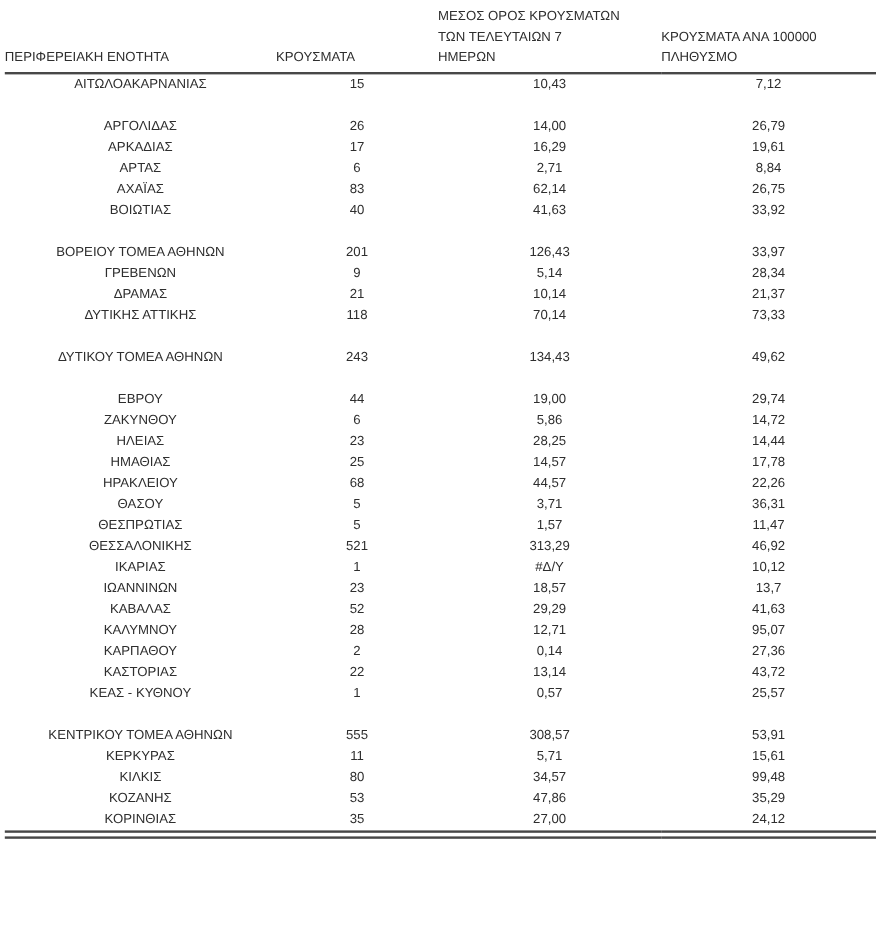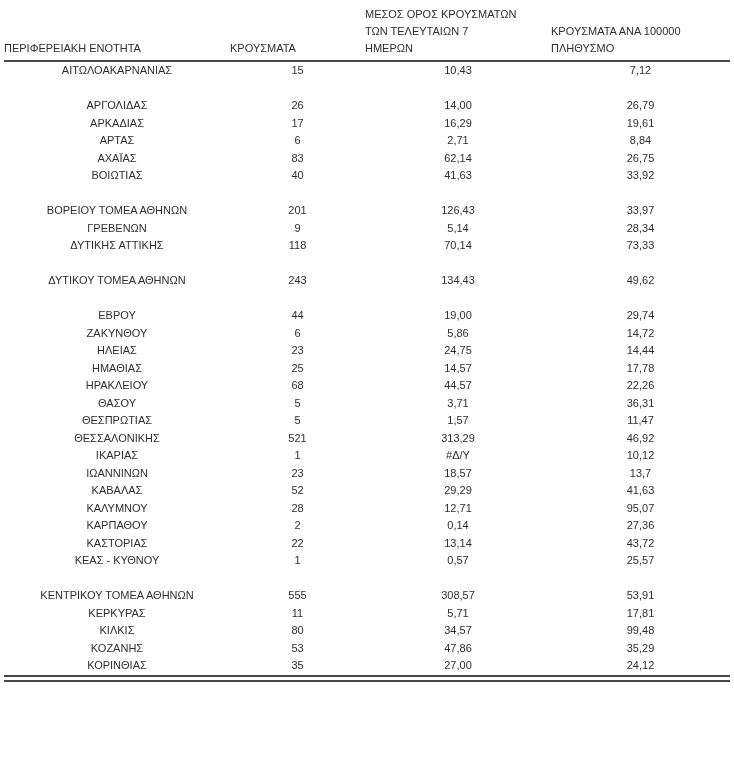--- a/index.html
+++ b/index.html
@@ -135,20 +135,26 @@
           <td>126,43</td>
           <td>33,97</td>
         </tr>
         <tr>
           <td>ΓΡΕΒΕΝΩΝ</td>
           <td>9</td>
           <td>5,14</td>
           <td>28,34</td>
         </tr>
         <tr>
+          <td>ΔΡΑΜΑΣ</td>
+          <td>21</td>
+          <td>10,14</td>
+          <td>21,37</td>
+        </tr>
+        <tr>
           <td>ΔΥΤΙΚΗΣ ΑΤΤΙΚΗΣ</td>
           <td>118</td>
           <td>70,14</td>
           <td>73,33</td>
         </tr>
         <tr class="spacer">
           <td colspan="4"></td>
         </tr>
         <tr>
           <td>ΔΥΤΙΚΟΥ ΤΟΜΕΑ ΑΘΗΝΩΝ</td>
@@ -167,21 +173,21 @@
         </tr>
         <tr>
           <td>ΖΑΚΥΝΘΟΥ</td>
           <td>6</td>
           <td>5,86</td>
           <td>14,72</td>
         </tr>
         <tr>
           <td>ΗΛΕΙΑΣ</td>
           <td>23</td>
-          <td>24,75</td>
+          <td>28,25</td>
           <td>14,44</td>
         </tr>
         <tr>
           <td>ΗΜΑΘΙΑΣ</td>
           <td>25</td>
           <td>14,57</td>
           <td>17,78</td>
         </tr>
         <tr>
           <td>ΗΡΑΚΛΕΙΟΥ</td>
@@ -255,21 +261,21 @@
         <tr>
           <td>ΚΕΝΤΡΙΚΟΥ ΤΟΜΕΑ ΑΘΗΝΩΝ</td>
           <td>555</td>
           <td>308,57</td>
           <td>53,91</td>
         </tr>
         <tr>
           <td>ΚΕΡΚΥΡΑΣ</td>
           <td>11</td>
           <td>5,71</td>
-          <td>17,81</td>
+          <td>15,61</td>
         </tr>
         <tr>
           <td>ΚΙΛΚΙΣ</td>
           <td>80</td>
           <td>34,57</td>
           <td>99,48</td>
         </tr>
         <tr>
           <td>ΚΟΖΑΝΗΣ</td>
           <td>53</td>

